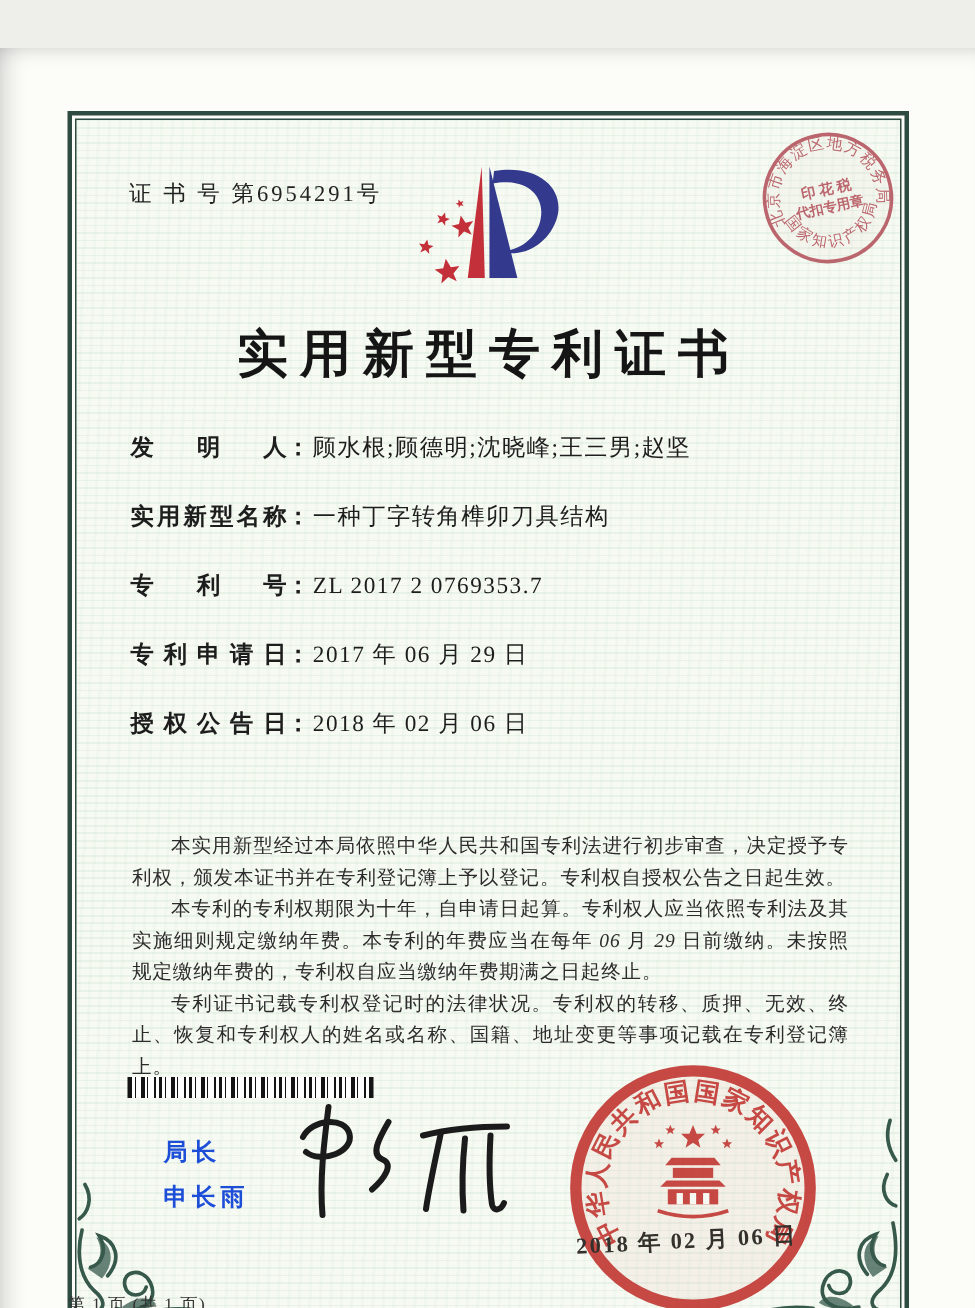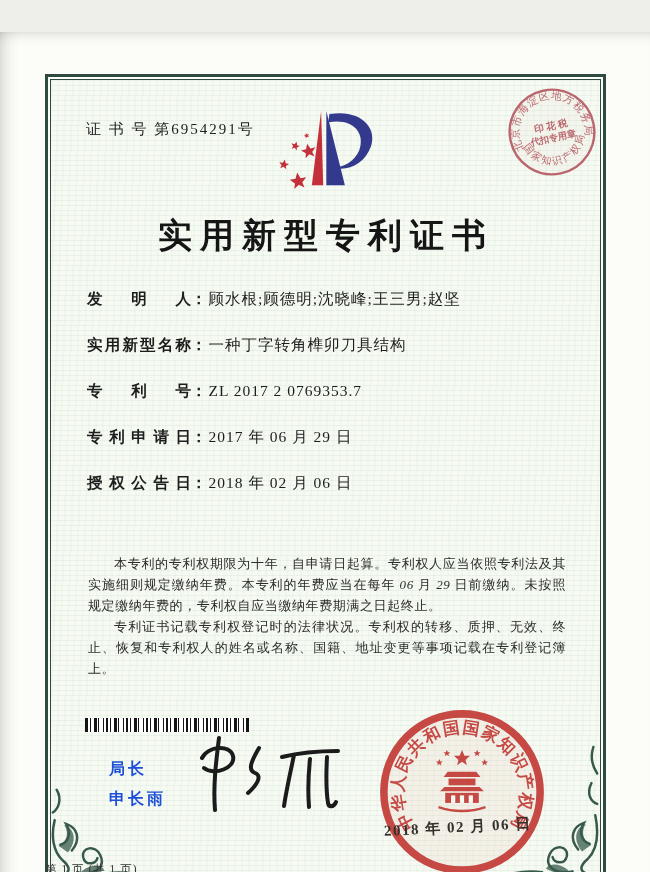--- a/index.html
+++ b/index.html
@@ -120,20 +120,21 @@
     </div>
     <div class="field-row">
       <span class="field-label">专利申请日</span><span class="field-colon">：</span><span class="field-value">2017 年 06 月 29 日</span>
     </div>
     <div class="field-row">
       <span class="field-label">授权公告日</span><span class="field-colon">：</span><span class="field-value">2018 年 02 月 06 日</span>
     </div>
   </div>
 
   <div class="paras">
+    <p>本实用新型经过本局依照中华人民共和国专利法进行初步审查，决定授予专利权，颁发本证书并在专利登记簿上予以登记。专利权自授权公告之日起生效。</p>
     <p>本专利的专利权期限为十年，自申请日起算。专利权人应当依照专利法及其实施细则规定缴纳年费。本专利的年费应当在每年 06 月 29 日前缴纳。未按照规定缴纳年费的，专利权自应当缴纳年费期满之日起终止。</p>
     <p>专利证书记载专利权登记时的法律状况。专利权的转移、质押、无效、终止、恢复和专利权人的姓名或名称、国籍、地址变更等事项记载在专利登记簿上。</p>
   </div>
 
   <div class="barcode"></div>
 
   <div class="director">
     <div>局长</div>
     <div>申长雨</div>
   </div>

